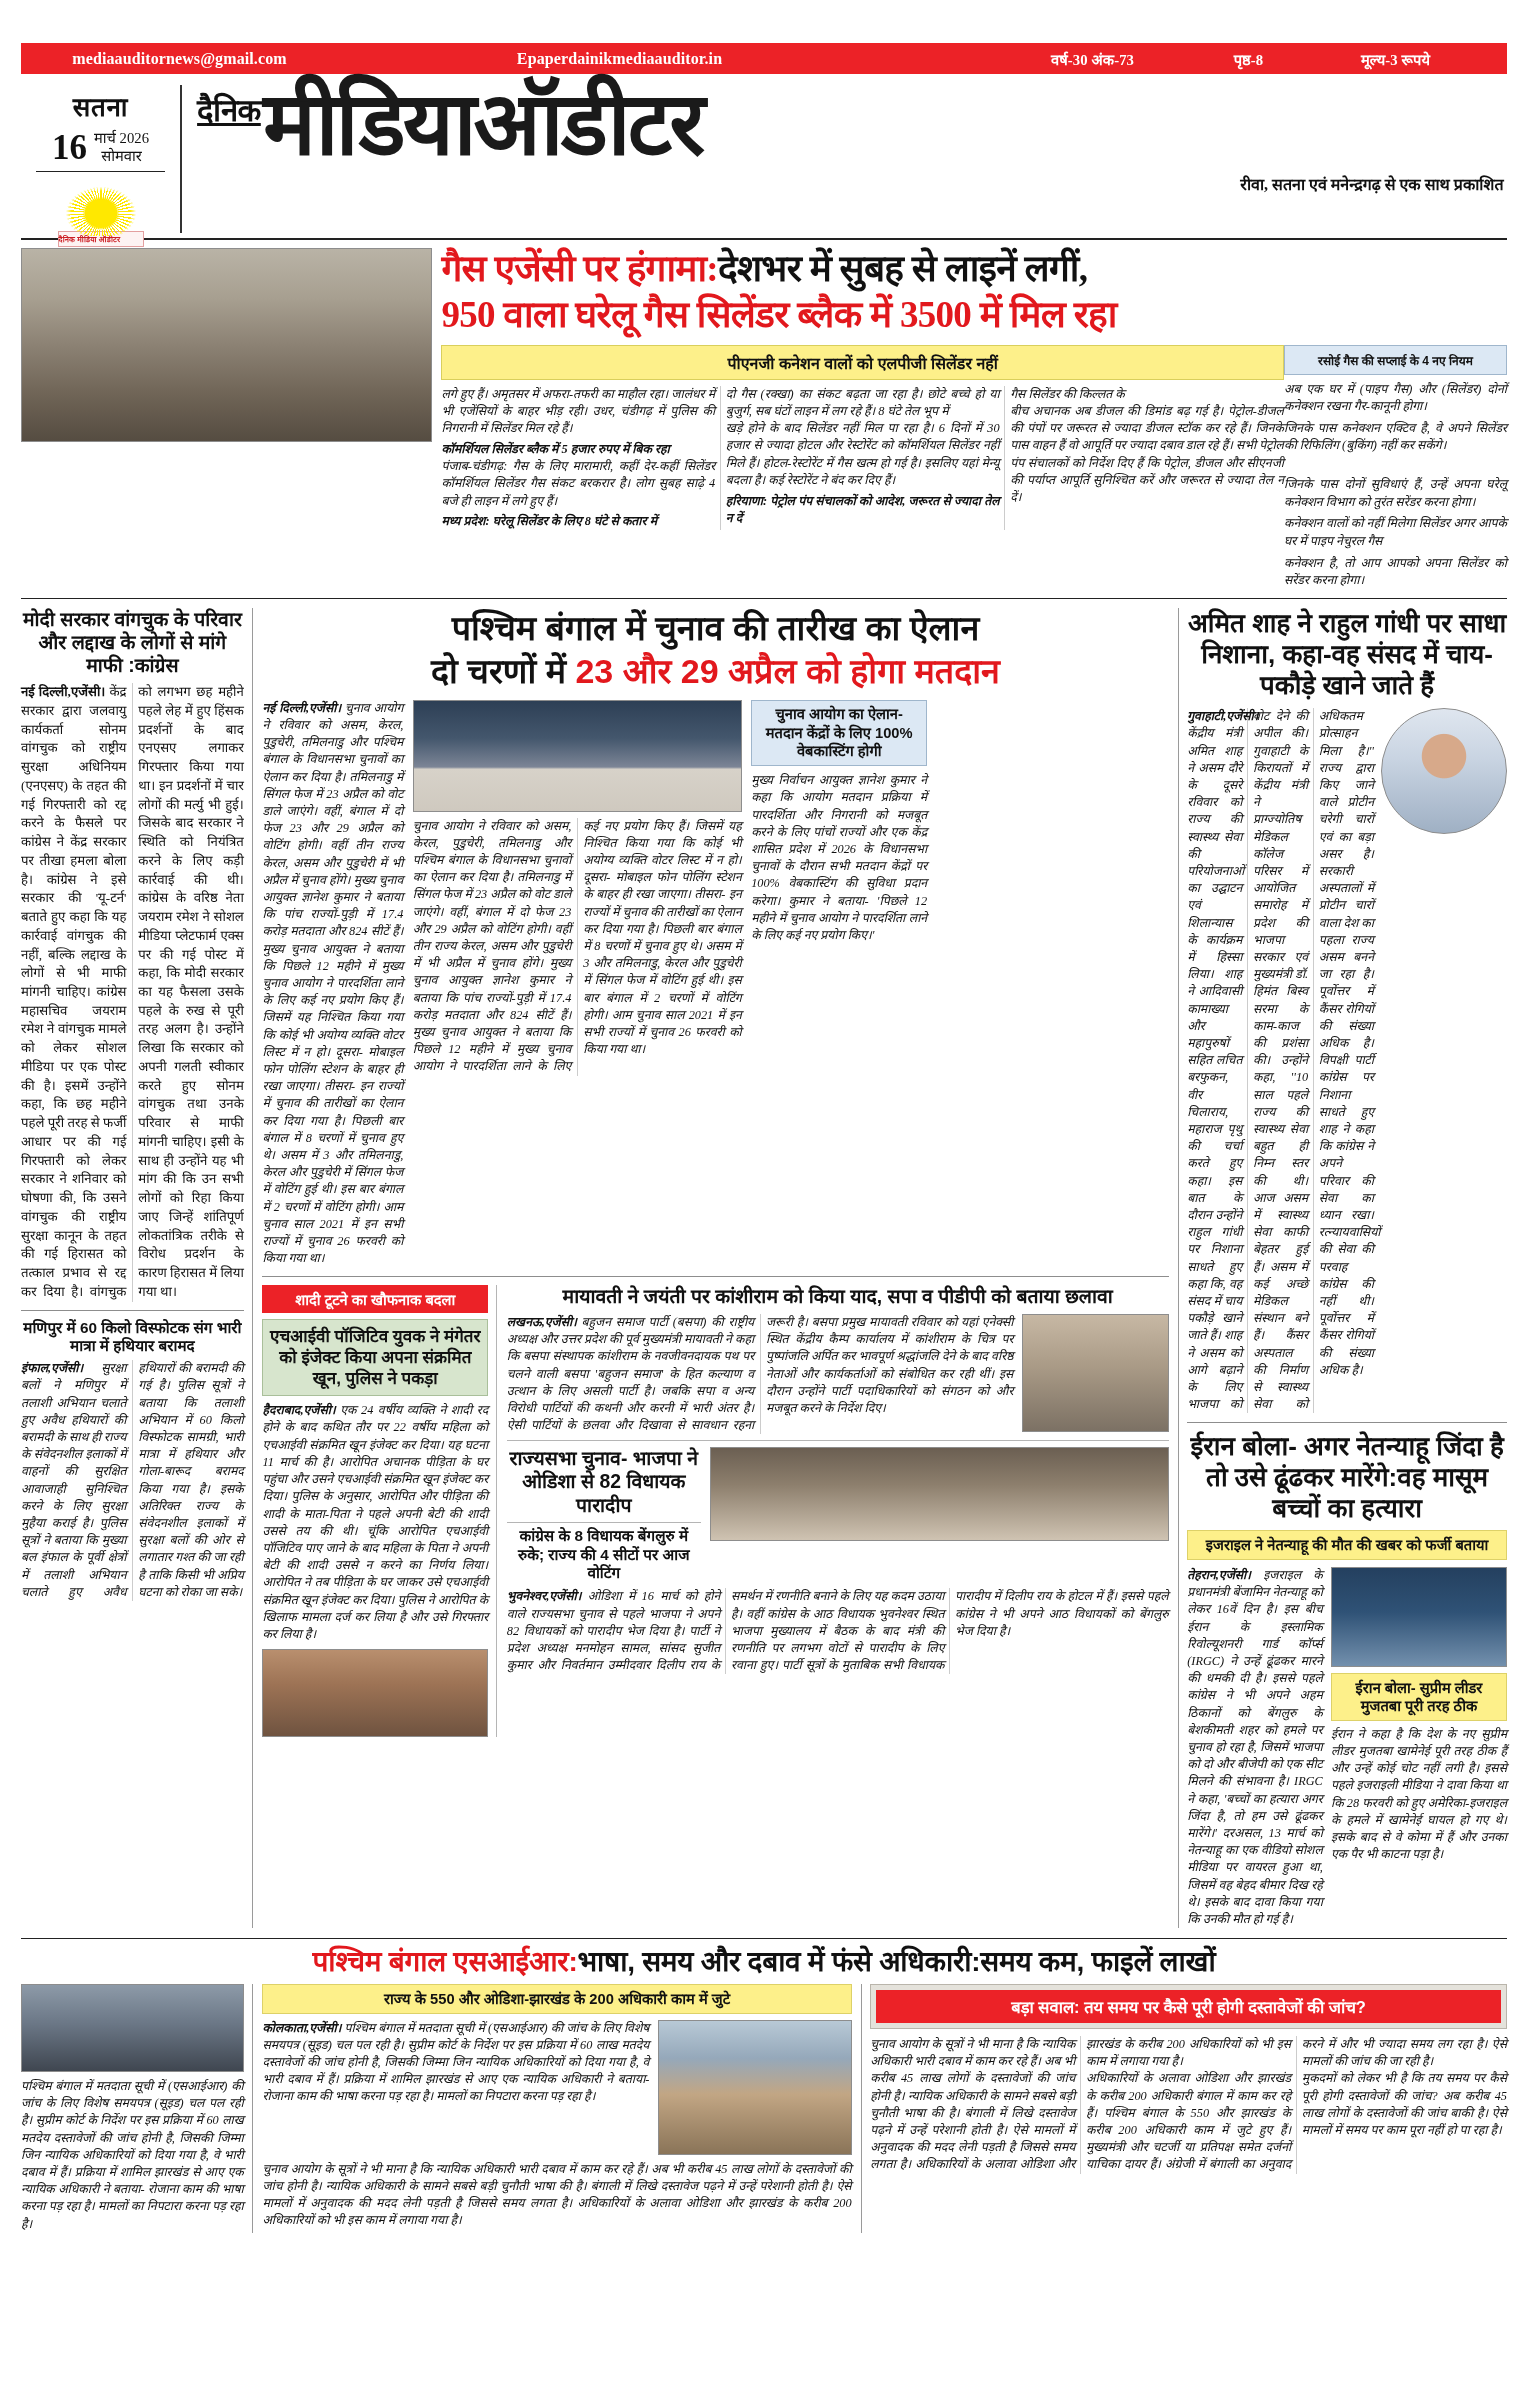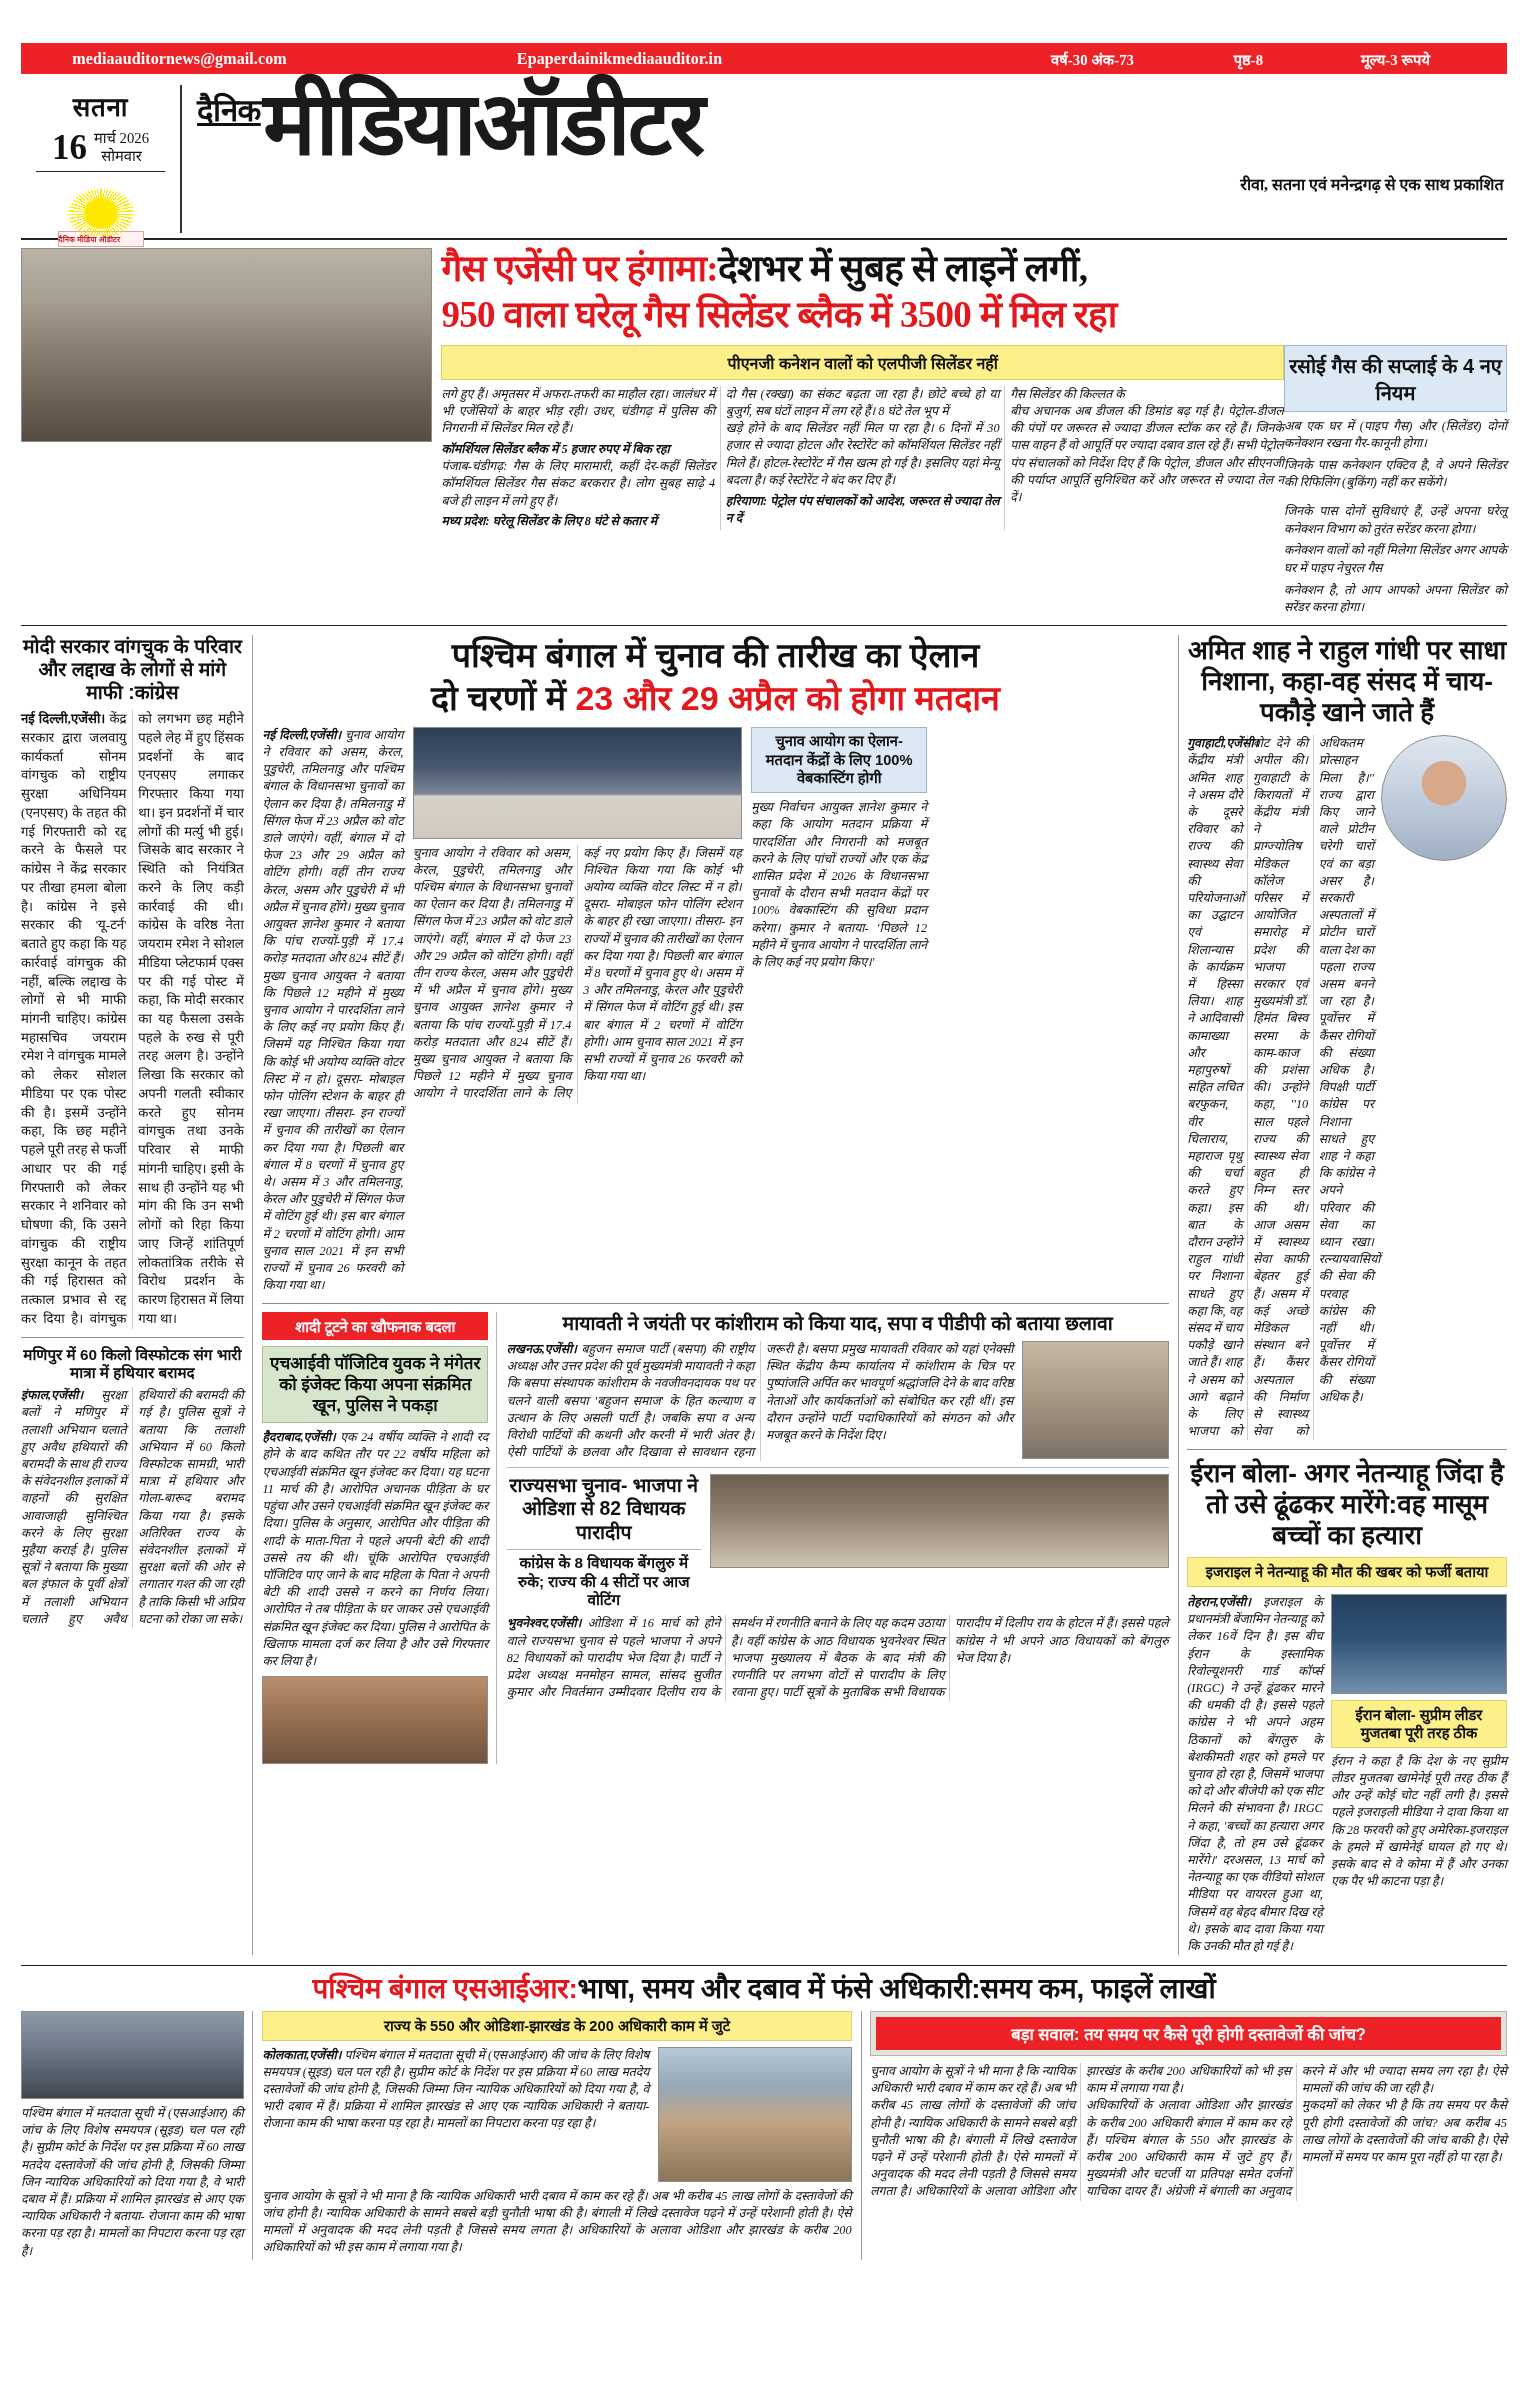--- a/index.html
+++ b/index.html
@@ -152,21 +152,21 @@
     font-weight: bold;
     font-size: 16px;
     padding: 5.3px 3.5px;
     font-family: "Liberation Sans", sans-serif;
   }
   .box-blue-hd {
     background: #dce8f4;
     border: 0.6px solid #9fb6cc;
     text-align: center;
     font-weight: bold;
-    font-size: 20px;
+    font-size: 12px;
     padding: 5.3px 3.5px;
     font-family: "Liberation Sans", sans-serif;
   }
 
   
   .body-txt {
     font-size: 13.2px;
     line-height: 1.42;
     text-align: justify;
     hyphens: auto;
@@ -389,21 +389,21 @@
             <p>खड़े होने के बाद सिलेंडर नहीं मिल पा रहा है। 6 दिनों में 30 हजार से ज्यादा होटल और रेस्टोरेंट को कॉमर्शियल सिलेंडर नहीं मिले हैं। होटल-रेस्टोरेंट में गैस खत्म हो गई है। इसलिए यहां मेन्यू बदला है। कई रेस्टोरेंट ने बंद कर दिए हैं।</p>
             <p style="font-weight:bold;margin-top:3.5px">हरियाणा: पेट्रोल पंप संचालकों को आदेश, जरूरत से ज्यादा तेल न दें</p>
             <p>गैस सिलेंडर की किल्लत के</p>
             <p>बीच अचानक अब डीजल की डिमांड बढ़ गई है। पेट्रोल-डीजल की पंपों पर जरूरत से ज्यादा डीजल स्टॉक कर रहे हैं। जिनके पास वाहन हैं वो आपूर्ति पर ज्यादा दबाव डाल रहे हैं। सभी पेट्रोल पंप संचालकों को निर्देश दिए हैं कि पेट्रोल, डीजल और सीएनजी की पर्याप्त आपूर्ति सुनिश्चित करें और जरूरत से ज्यादा तेल न दें।</p>
           </div>
         </div>
         <div style="width:223px">
           <div class="box-blue-hd">रसोई गैस की सप्लाई के 4 नए नियम</div>
           <div class="body-txt sm" style="margin-top:5.9px">
             <p style="margin-bottom:4.7px">अब एक घर में (पाइप गैस) और (सिलेंडर) दोनों कनेक्शन रखना गैर-कानूनी होगा।</p>
-            <p style="margin-bottom:12px">जिनके पास कनेक्शन एक्टिव है, वे अपने सिलेंडर की रिफिलिंग (बुकिंग) नहीं कर सकेंगे।</p>
+            <p style="margin-bottom:22px">जिनके पास कनेक्शन एक्टिव है, वे अपने सिलेंडर की रिफिलिंग (बुकिंग) नहीं कर सकेंगे।</p>
             <p style="margin-bottom:4.7px">जिनके पास दोनों सुविधाएं हैं, उन्हें अपना घरेलू कनेक्शन विभाग को तुरंत सरेंडर करना होगा।</p>
             <p style="margin-bottom:4.7px">कनेक्शन वालों को नहीं मिलेगा सिलेंडर अगर आपके घर में पाइप नेचुरल गैस</p>
             <p>कनेक्शन है, तो आप आपको अपना सिलेंडर को सरेंडर करना होगा।</p>
           </div>
         </div>
       </div>
     </div>
   </div>
 
   <div class="mid">

